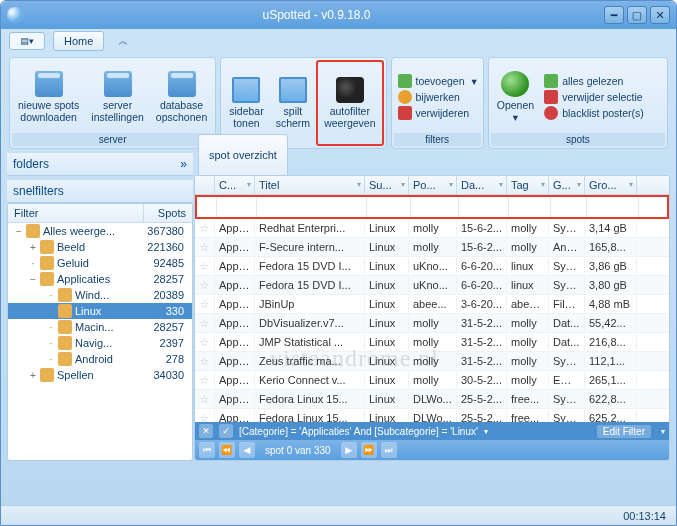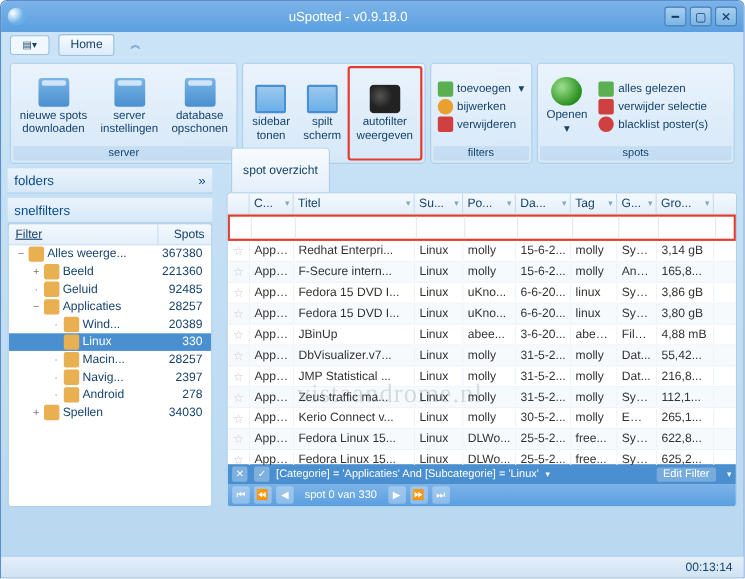--- a/index.html
+++ b/index.html
@@ -29,27 +29,27 @@
 .ic-db::after { content:''; position:absolute; top:2px; left:3px; right:3px; height:5px; background:#cde5f7; border-radius:2px; }
 .ic-window { background: linear-gradient(#9cc8ee,#6ab0e8); border-radius: 2px; border:2px solid #4a8fd0; }
 .ic-binoc { background: radial-gradient(circle at 35% 40%, #555,#222 45%), radial-gradient(circle at 65% 40%, #555,#222 45%); border-radius: 4px; }
 .ic-globe { background: radial-gradient(circle at 35% 35%, #9fe090, #2a9020 70%); border-radius: 50%; }
 .ic-add { background:#5ab050; border-radius:2px; }
 .ic-refresh { background:#e8a030; border-radius:50%; }
 .ic-del { background:#d04040; border-radius:2px; }
 .ic-check { background:#5ab050; border-radius:2px; }
 .ic-remove { background:#d04040; border-radius:2px; }
 .ic-block { background:#d04040; border-radius:50%; }
-.content { flex: 1; display: flex; gap: 13px; padding: 0 6px 4px 6px; min-height: 0; }
+.content { flex: 1; display: flex; gap: 1px; padding: 0 6px 4px 6px; min-height: 0; }
 .sidebar { width: 186px; display: flex; flex-direction: column; }
 .panelhdr { font-size: 12px; color: #0a4b8c; padding: 4px 6px; background: linear-gradient(#eaf3fc,#d6e8f8); border-bottom: 1px solid #b0d0ea; display:flex; justify-content:space-between; align-items:center; }
 .sidebox { background: #fff; border: 1px solid #b0d0ea; border-radius: 3px; flex: 1; display: flex; flex-direction: column; overflow: hidden; }
 .sidehead { display: flex; font-size: 11px; color: #15426c; background: linear-gradient(#f4f9fe,#e4effa); border-bottom: 1px solid #c8dcee; }
 .sidehead div { padding: 3px 6px; }
-.sidehead .c1 { flex: 1; border-right: 1px solid #c8dcee; text-decoration: underline; }
+.sidehead .c1 { flex: 1; border-right: 1px solid #c8dcee; }
 .sidehead .c2 { width: 48px; text-align: right; }
 .tree { flex: 1; overflow: auto; font-size: 11px; color: #15426c; }
 .treeitem { display: flex; align-items: center; padding: 1px 4px; cursor: pointer; }
 .treeitem .exp { width: 14px; text-align: center; color: #777; font-size: 10px; }
 .treeitem .tic { width: 14px; height: 14px; margin-right: 3px; background:#e8b050; border-radius:2px; }
 .treeitem .tlabel { flex: 1; overflow: hidden; text-overflow: ellipsis; white-space: nowrap; }
 .treeitem .tcount { width: 46px; text-align: right; padding-right: 4px; }
 .treeitem.sel { background: #4a8fd0; color: #fff; }
 .ind1 { padding-left: 18px; }
 .ind2 { padding-left: 36px; }

